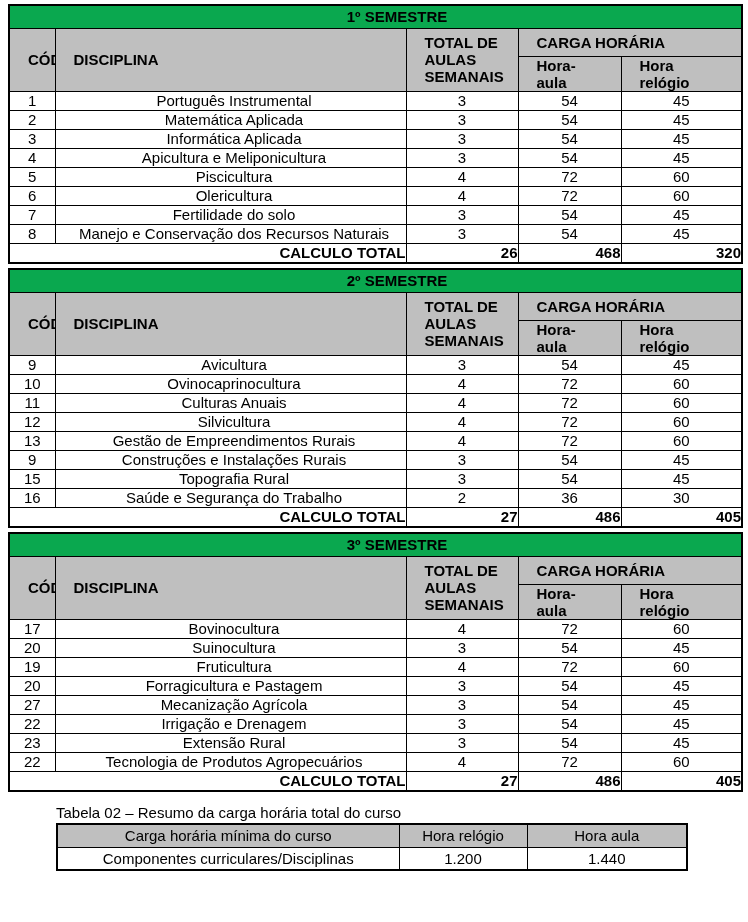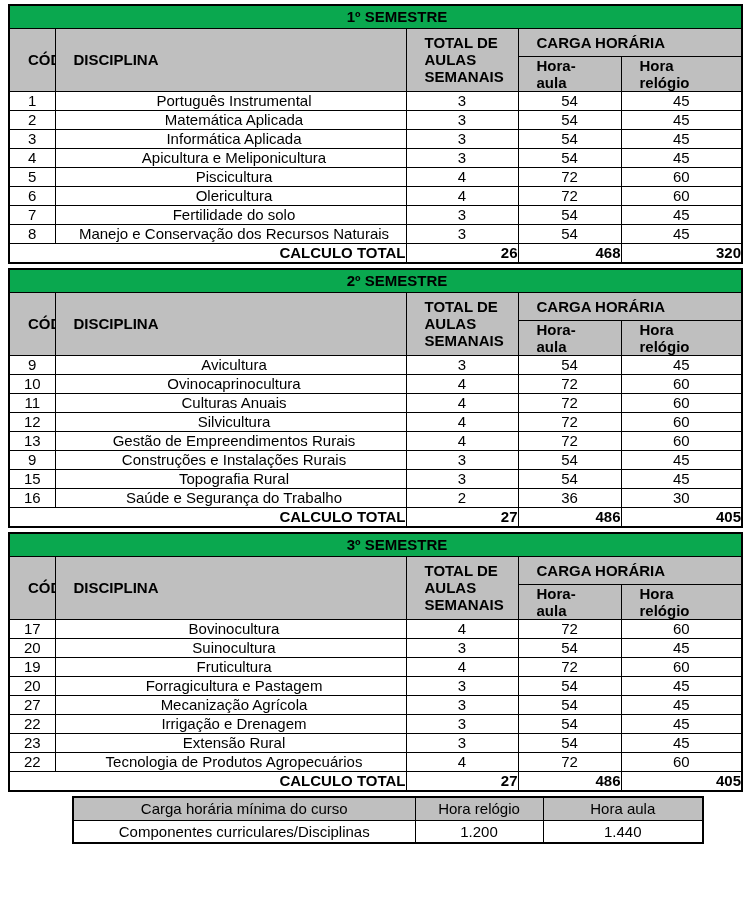--- a/index.html
+++ b/index.html
@@ -68,21 +68,21 @@
     line-height: 21px;
     text-align: justify;
     width: 733px;
   }
 
   .summary-caption {
     margin: 12px 0 2px 48px;
     font-size: 15px;
   }
   .summary-table {
-    margin-left: 64px;
+    margin-left: 48px;
     width: 630px;
     border: 2px solid var(--border);
   }
   .summary-table th, .summary-table td {
     border: 1px solid var(--border);
     font-size: 15px;
     text-align: center;
     height: 23px;
     padding: 0;
     font-weight: normal;
@@ -364,20 +364,21 @@
         <td>27</td>
         <td>486</td>
         <td>405</td>
       </tr>
     </tfoot>
   </table>
 </div>
 
 
   <div>
+    <div class="summary-caption">Tabela 02 – Resumo da carga horária total do curso</div>
     <table class="summary-table">
       <colgroup>
           <col style="width:342px">
           <col style="width:128px">
           <col style="width:160px">
         </colgroup>
       <thead>
         <tr>
           <th>Carga horária mínima do curso</th>
           <th>Hora relógio</th>

